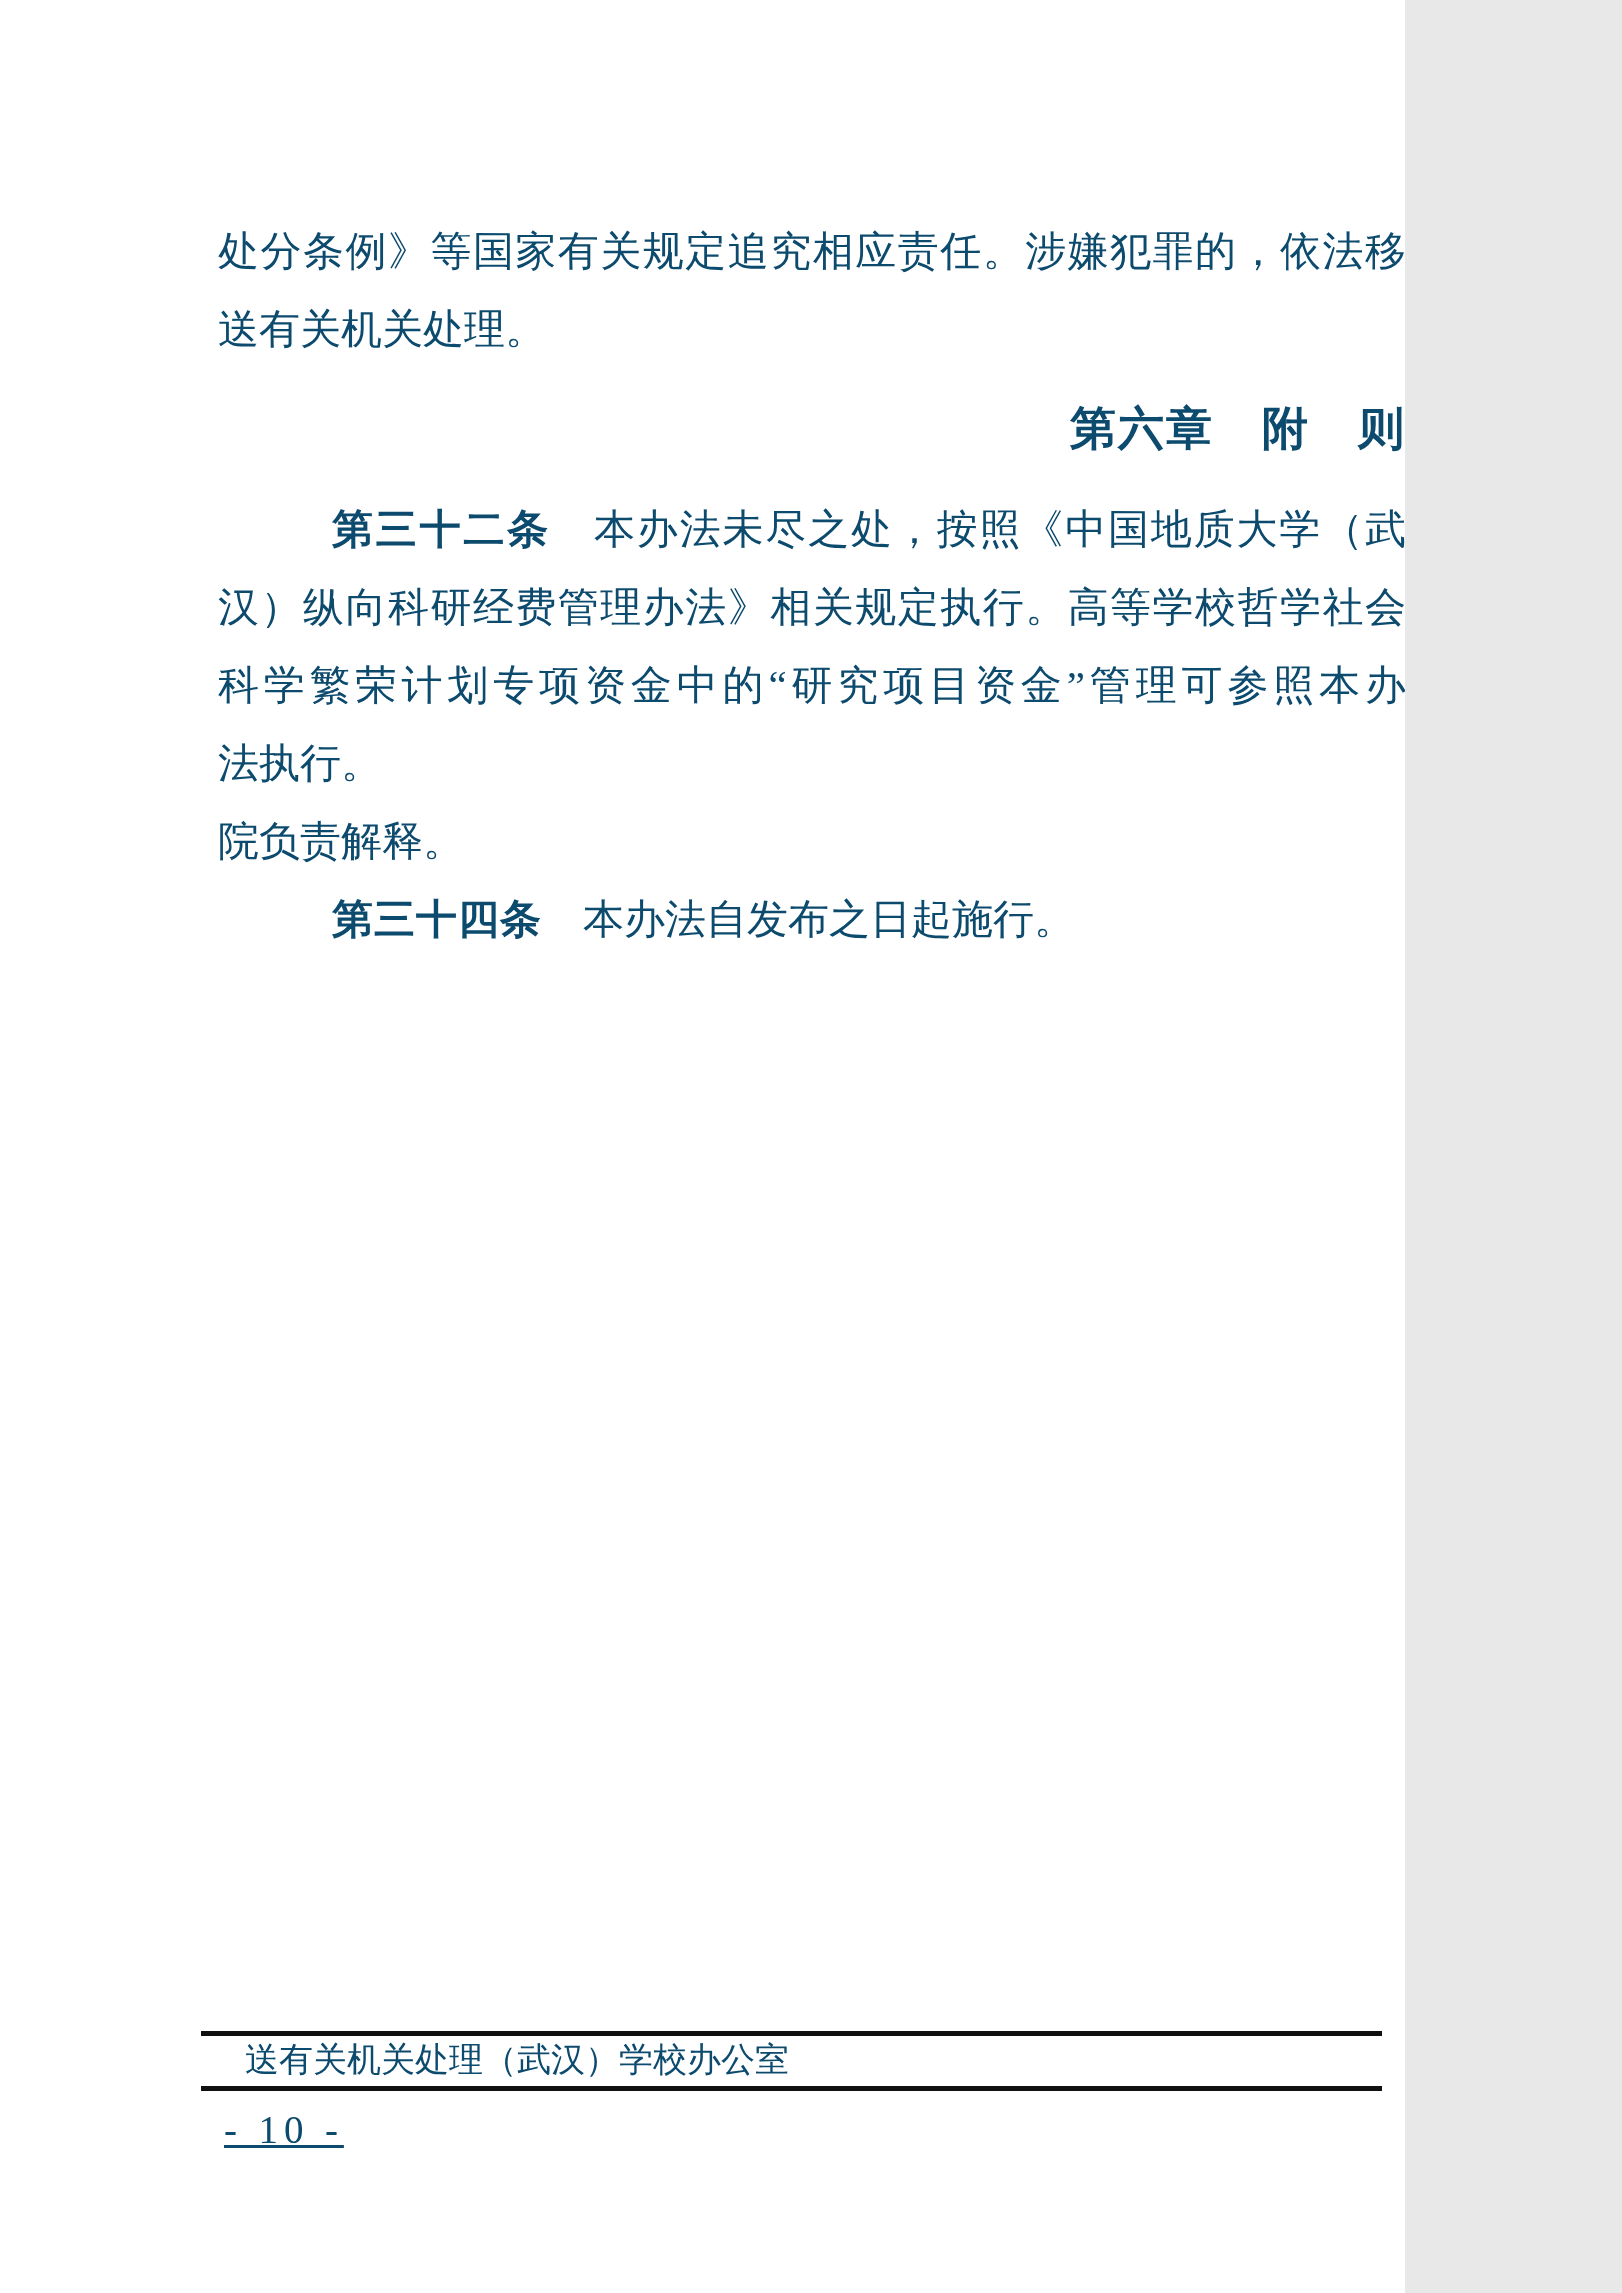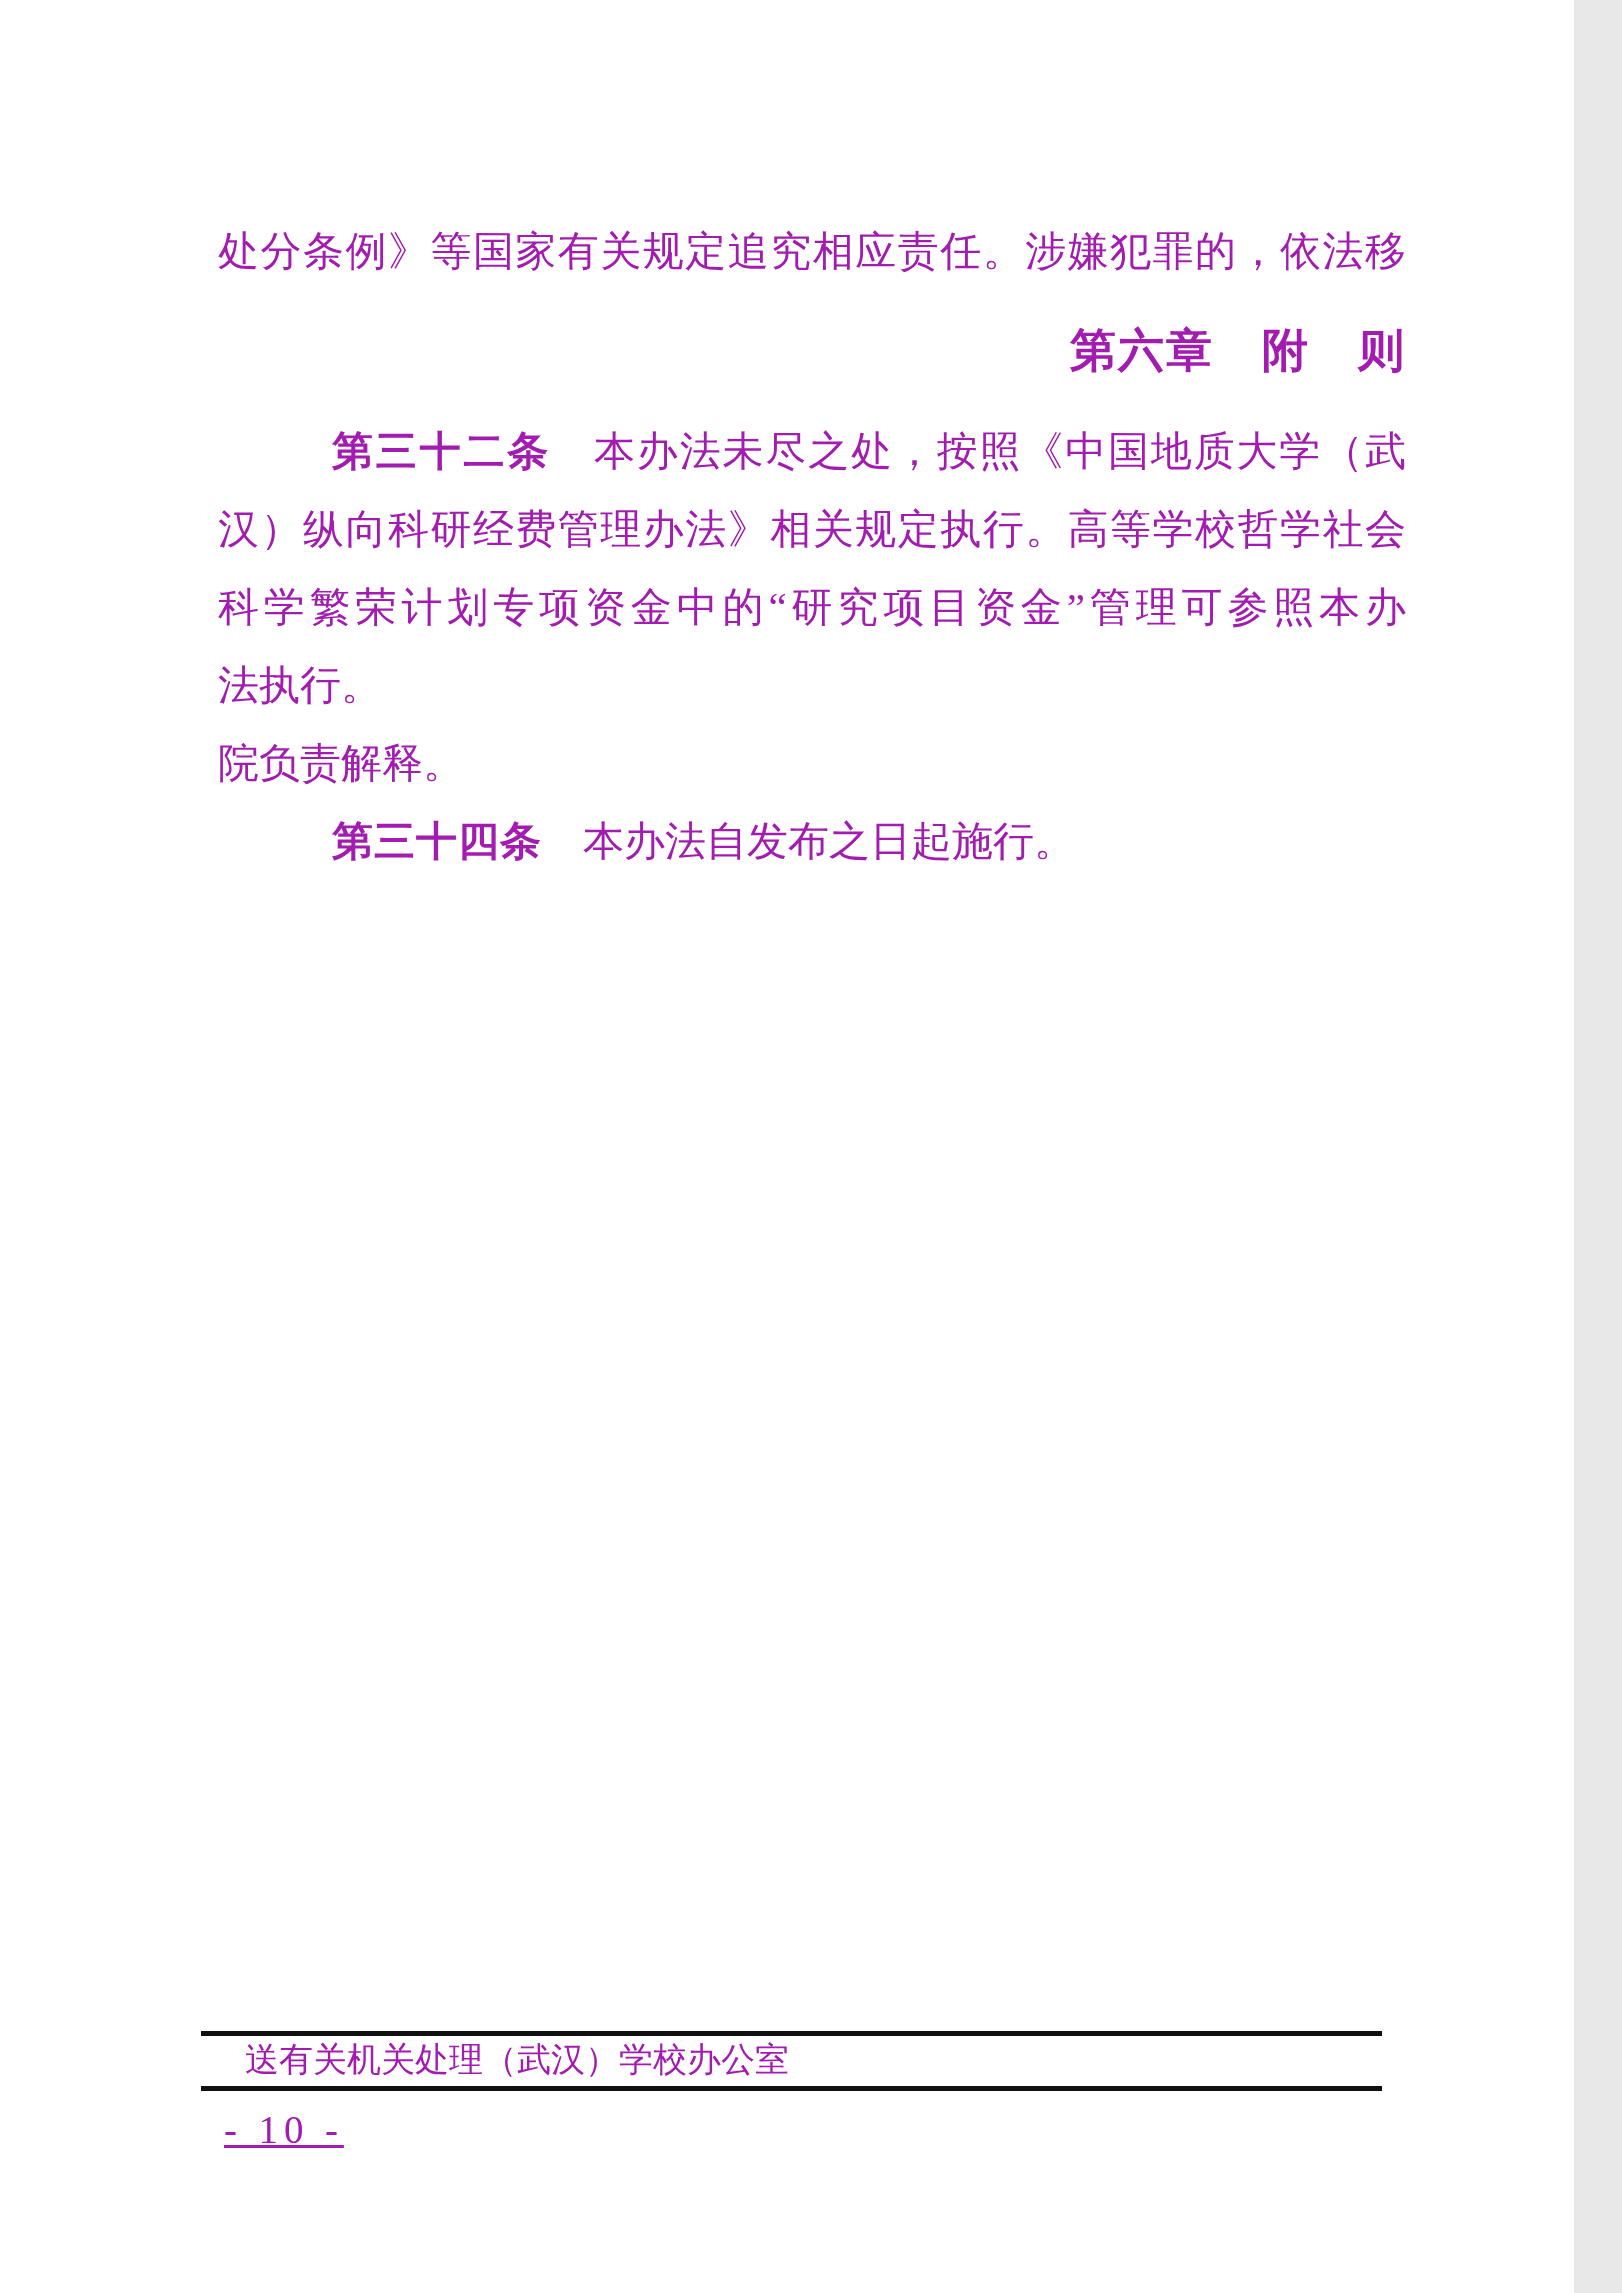--- a/index.html
+++ b/index.html
@@ -1,23 +1,23 @@
 <!DOCTYPE html>
 <html lang="zh"><head>
 <meta charset="utf-8">
 <style>
   html, body { margin: 0; padding: 0; background: #e8e8e8; }
   .page {
     position: relative;
-    width: 1574px;
+    width: 1405px;
     height: 2294px;
     background: #ffffff;
     overflow: hidden;
     font-family: "Liberation Serif", "DejaVu Serif", serif;
-    color: #a21caf;
+    color: #0c4a6e;
   }
   .content {
     position: absolute;
     left: 218px;
     top: 212px;
     width: 1188px;
     font-size: 41px;
   }
   .bline {
     height: 78px;
@@ -81,20 +81,21 @@
 </style>
 </head>
 <body>
 
 <div class="page">
 
   <div class="content">
 
     <div class="bline just">处分条例》等国家有关规定追究相应责任。涉嫌犯罪的，依法移</div>
 
+    <div class="bline">送有关机关处理。</div>
 
     <div class="chapter-heading">第六章　附　则</div>
 
     <div class="bline just indent">
       <span class="lead">第三十二条</span><span>　本办法未尽之处，按照《中国地质大学（武</span>
     </div>
 
     <div class="bline just">汉）纵向科研经费管理办法》相关规定执行。高等学校哲学社会</div>
 
     <div class="bline just">科学繁荣计划专项资金中的“研究项目资金”管理可参照本办</div>

